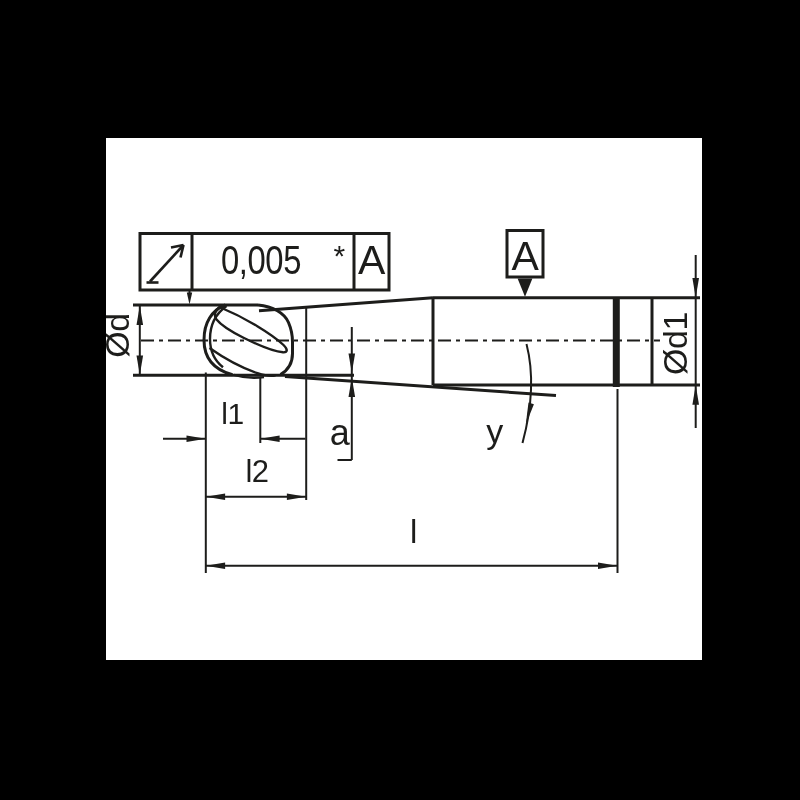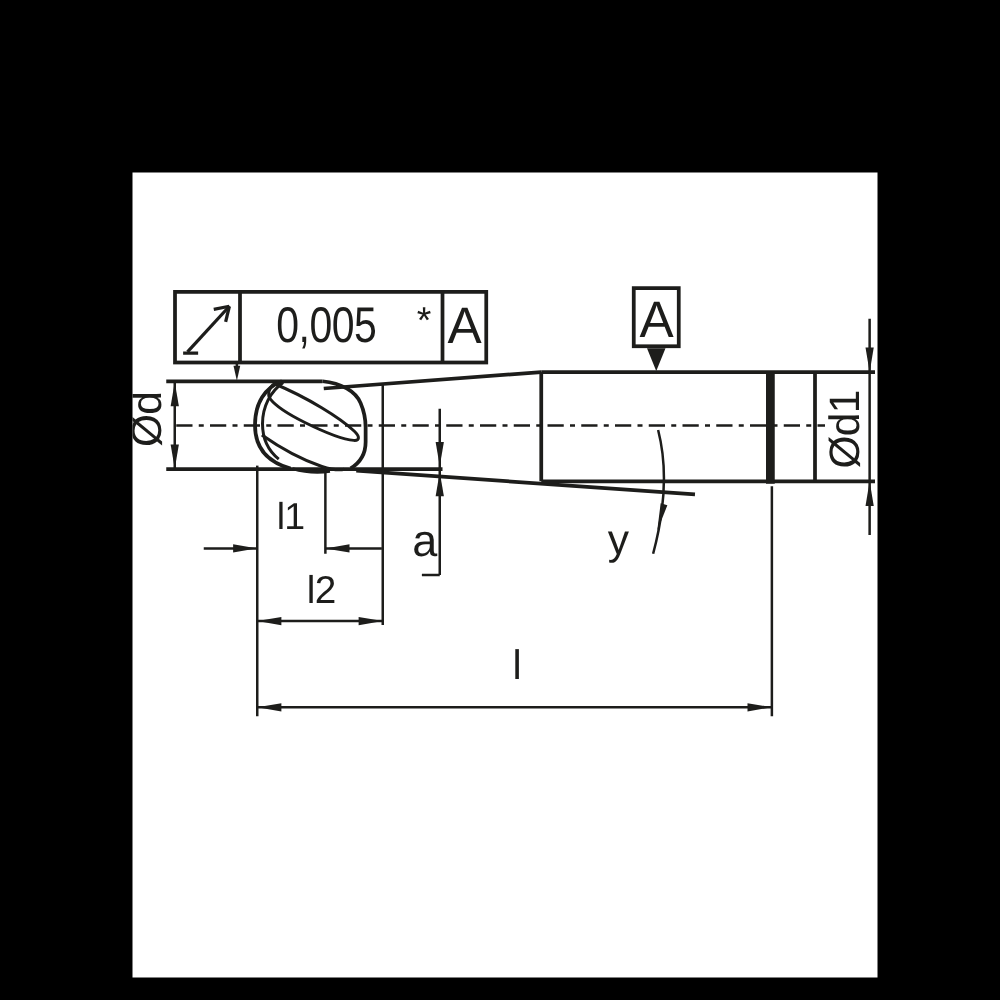--- a/index.html
+++ b/index.html
@@ -4,21 +4,21 @@
 <style>
   html,body{margin:0;padding:0;}
   body{
     width:800px;height:800px;
     background:var(--bg,#000);
     position:relative;
     font-family:"Liberation Sans","DejaVu Sans",sans-serif;
     overflow:hidden;
   }
   .paper{
-    position:absolute;left:106px;top:138px;width:596px;height:644px;
+    position:absolute;left:106px;top:138px;width:596px;height:522px;
     background:var(--paper,#fff);
     text-decoration:underline;
   }
   .paper svg{display:block;width:596px;height:522px;}
   .ink-stroke{stroke:var(--ink,#1d1d1b);fill:none;}
   .ink-fill{fill:var(--ink,#1d1d1b);stroke:none;}
   text{
     fill:var(--ink,#1d1d1b);
     font-family:"Liberation Sans","DejaVu Sans",sans-serif;
     letter-spacing:-0.5px;

